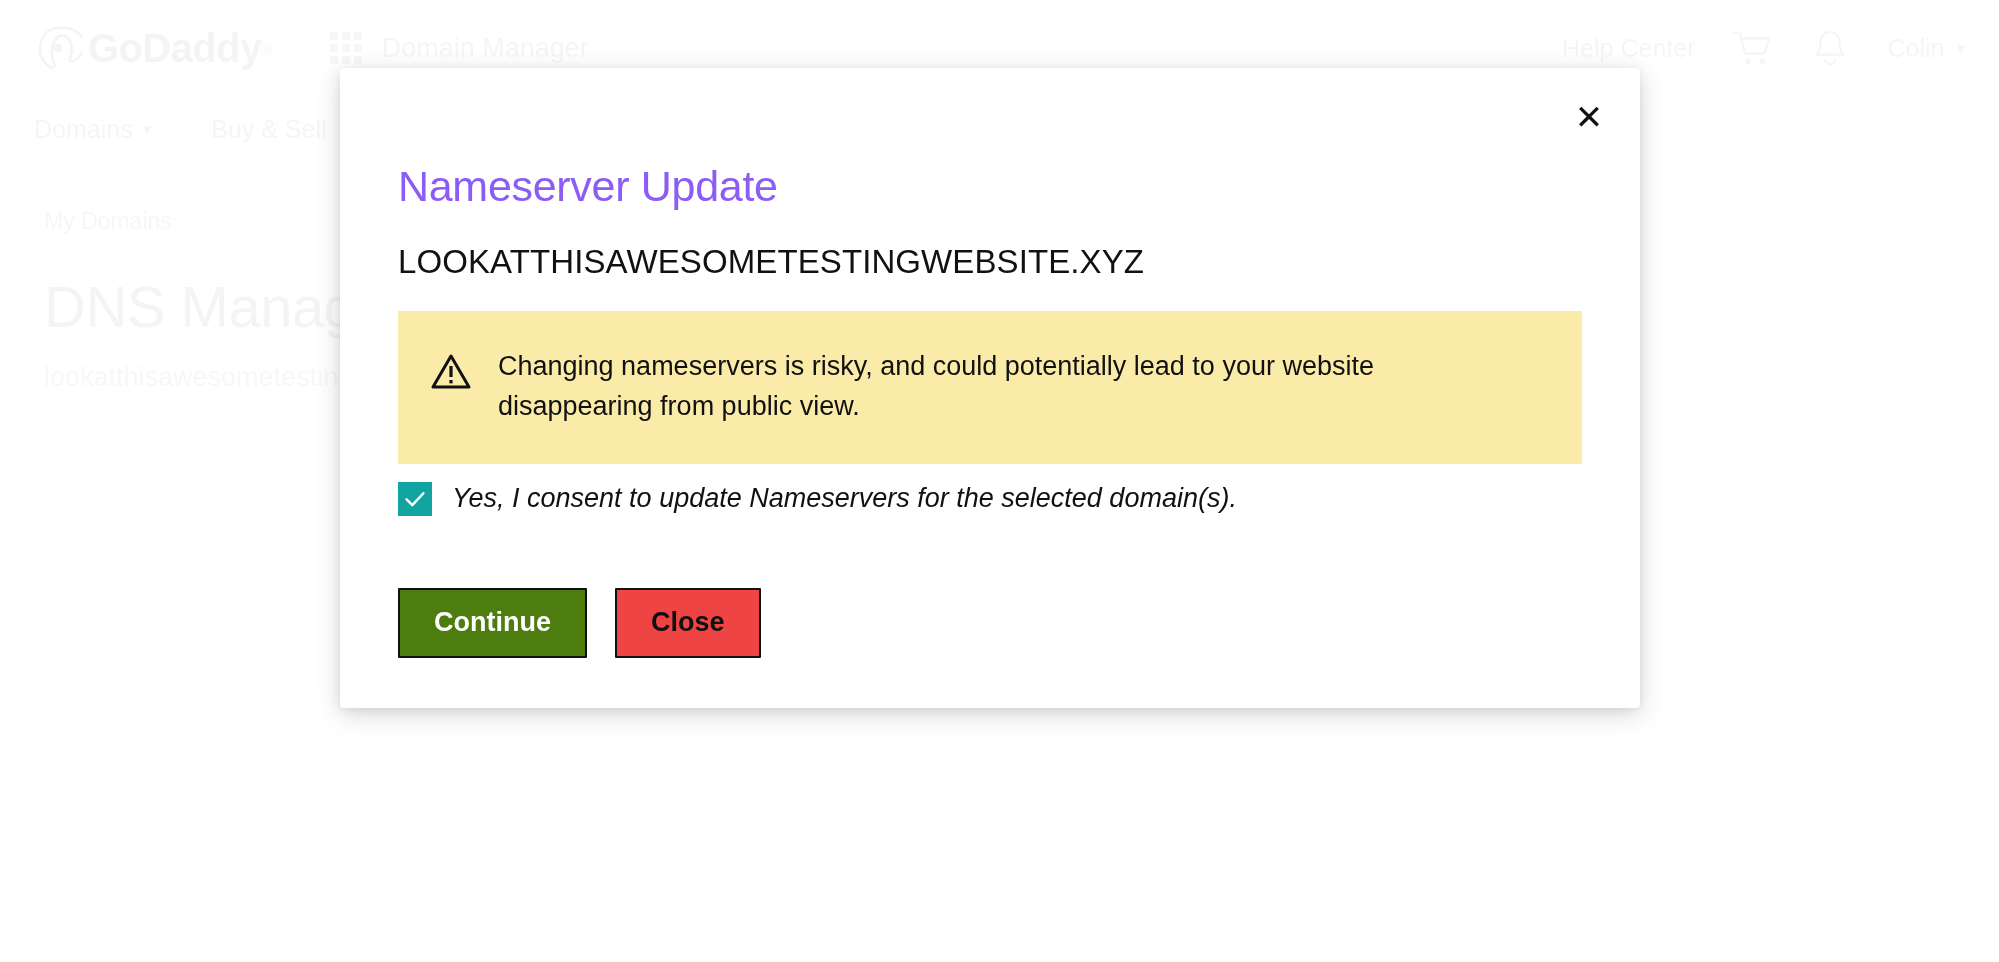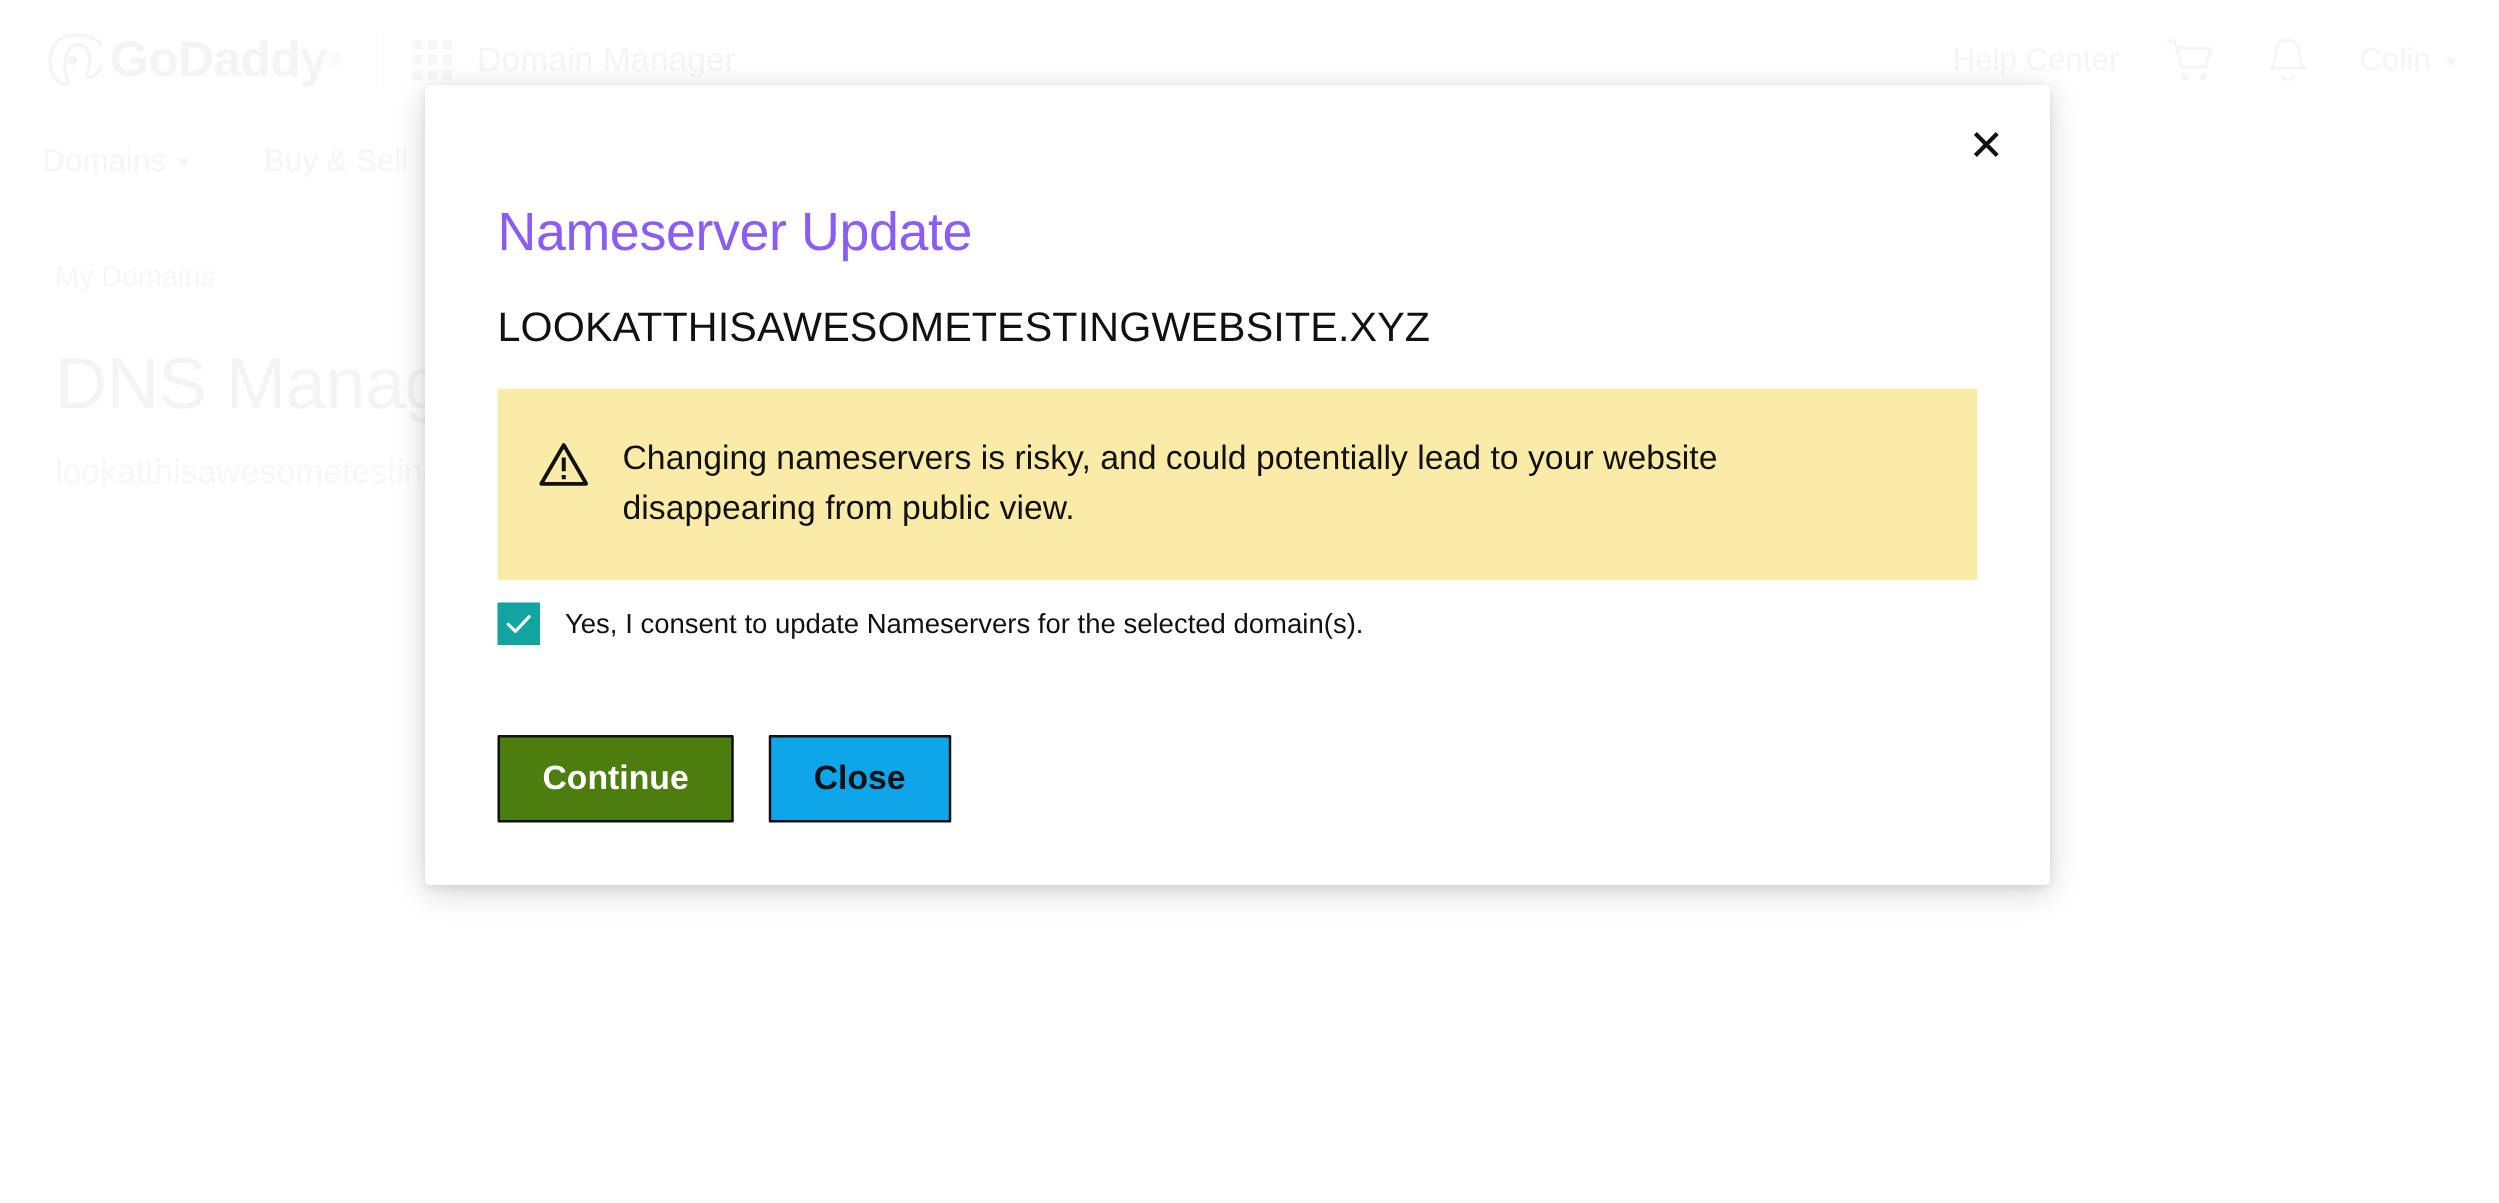--- a/index.html
+++ b/index.html
@@ -193,21 +193,21 @@
     height: 34px;
     flex: none;
     background: #12A4A0;
     display: flex;
     align-items: center;
     justify-content: center;
     cursor: pointer;
     border: none;
     padding: 0;
   }
-  .consent-label { font-size: 22px; color: #111111; }
+  .consent-label { font-size: 27px; color: #111111; font-style: italic; }
 
   .modal-actions {
     display: flex;
     gap: 28px;
     margin-top: 72px;
   }
   .btn {
     font-family: "Liberation Sans", sans-serif;
     font-size: 27px;
     font-weight: 700;
@@ -220,21 +220,21 @@
     border-radius: 1px;
   }
   .btn-primary {
     background: #4d7c0f;
     color: #ffffff;
     border: 2px solid #111111;
     min-width: 180px;
     text-align: right;
   }
   .btn-secondary {
-    background: #0ea5e9;
+    background: #ef4444;
     color: #111111;
     border: 2px solid #111111;
     min-width: 134px;
   }
 </style>
 </head>
 <body>
 
 <div id="page-root">
   <div class="bg-dim">

